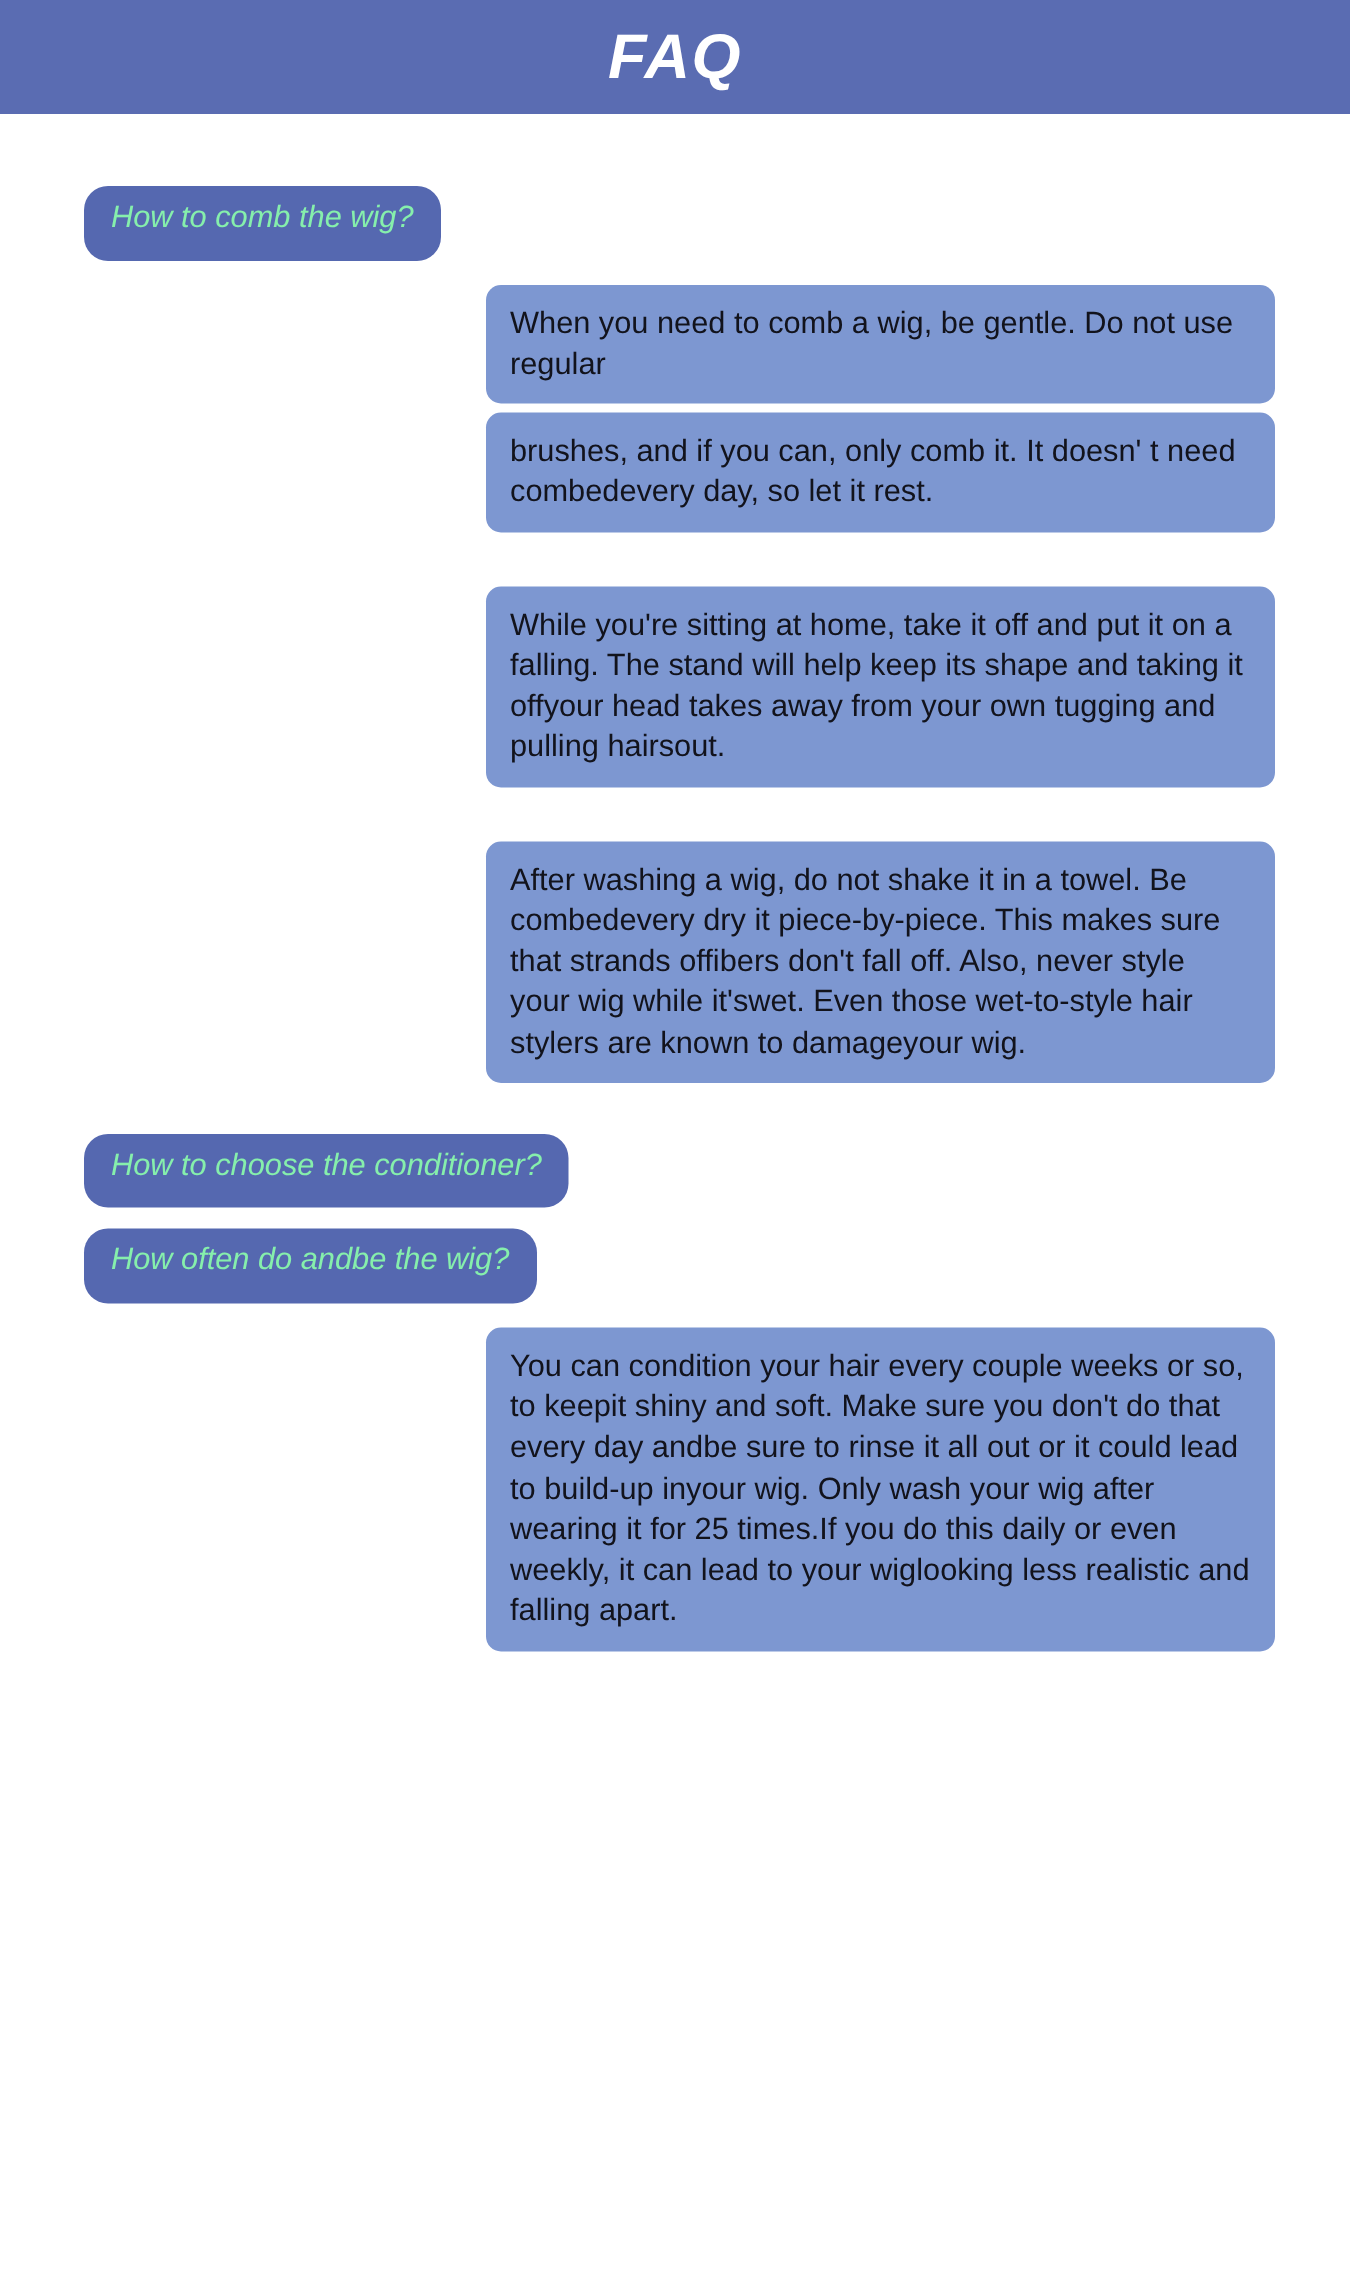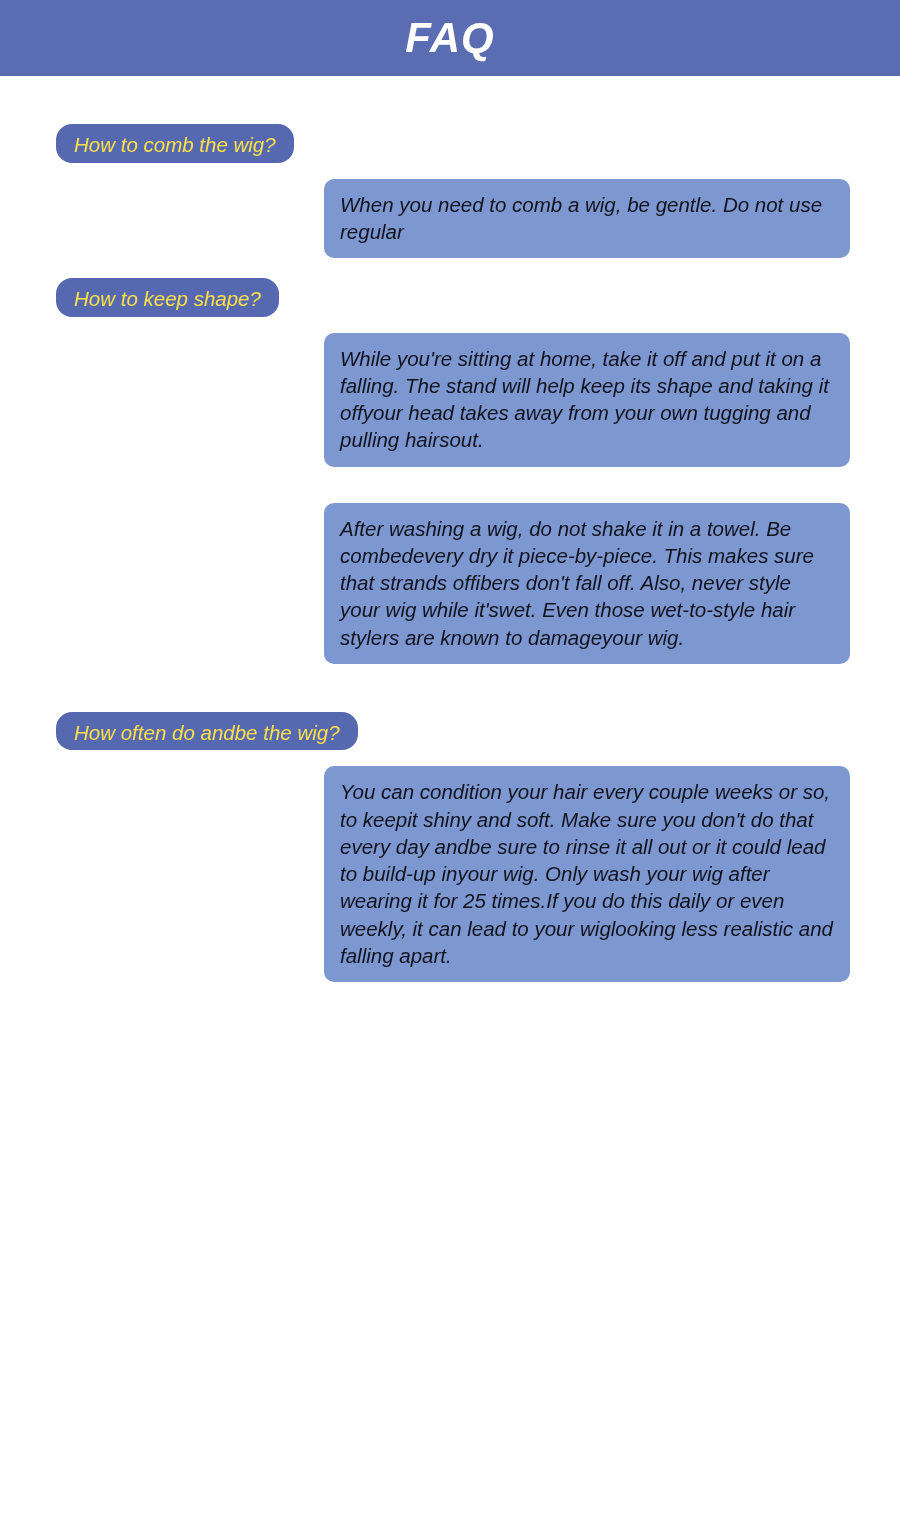--- a/index.html
+++ b/index.html
@@ -37,38 +37,37 @@
   }
   .content {
     padding: 48px 28px 10px 28px;
   }
   .qa-block {
     margin-bottom: 0;
   }
   .question {
     display: inline-block;
     background: #5568b0;
-    color: #fde047;
+    color: #86efac;
     font-style: italic;
     font-size: 20.5px;
-    padding: 9px 18px 6px 18px;
+    padding: 9px 18px 17px 18px;
     border-radius: 16px;
     margin-left: 28px;
     line-height: 1.15;
     white-space: nowrap;
   }
   .answers {
     margin-top: 16px;
     margin-left: 296px;
     margin-right: 22px;
   }
   .answer {
     background: #7d97d1;
     color: #12131c;
-    font-style: italic;
     font-size: 20.5px;
     line-height: 1.33;
     padding: 12px 16px 13px 16px;
     border-radius: 10px;
     margin-bottom: 6px;
   }
   .gap-sm { height: 14px; }
 </style>
 </head>
 <body>
@@ -78,42 +77,43 @@
   <div class="header">
     <div class="header-title">FAQ</div>
   </div>
 
   <div class="content">
 
     <div class="qa-block">
       <div class="question">How to comb the wig?</div>
       <div class="answers">
         <div class="answer">When you need to comb a wig, be gentle. Do not use regular</div>
+        <div class="answer">brushes, and if you can, only comb it. It doesn' t need combedevery day, so let it rest.</div>
       </div>
     </div>
     <div class="gap-sm"></div>
 
     <div class="qa-block">
-      <div class="question">How to keep shape?</div>
       <div class="answers">
         <div class="answer">While you're sitting at home, take it off and put it on a falling. The stand will help keep its shape and taking it offyour head takes away from your own tugging and pulling hairsout.</div>
       </div>
     </div>
     <div class="gap-sm"></div>
 
     <div class="qa-block">
       <div class="answers">
         <div class="answer">After washing a wig, do not shake it in a towel. Be combedevery dry it piece-by-piece. This makes sure that strands offibers don't fall off. Also, never style your wig while it'swet. Even those wet-to-style hair stylers are known to damageyour wig.</div>
       </div>
     </div>
     <div class="gap-sm"></div>
 
     <div class="gap-sm"></div>
 
     <div class="qa-block">
+      <div class="question">How to choose the conditioner?</div>
     </div>
     <div class="gap-sm"></div>
 
     <div class="qa-block">
       <div class="question">How often do andbe the wig?</div>
       <div class="answers">
         <div class="answer">You can condition your hair every couple weeks or so, to keepit shiny and soft. Make sure you don't do that every day andbe sure to rinse it all out or it could lead to build-up inyour wig. Only wash your wig after wearing it for 25 times.If you do this daily or even weekly, it can lead to your wiglooking less realistic and falling apart.</div>
       </div>
     </div>
 

